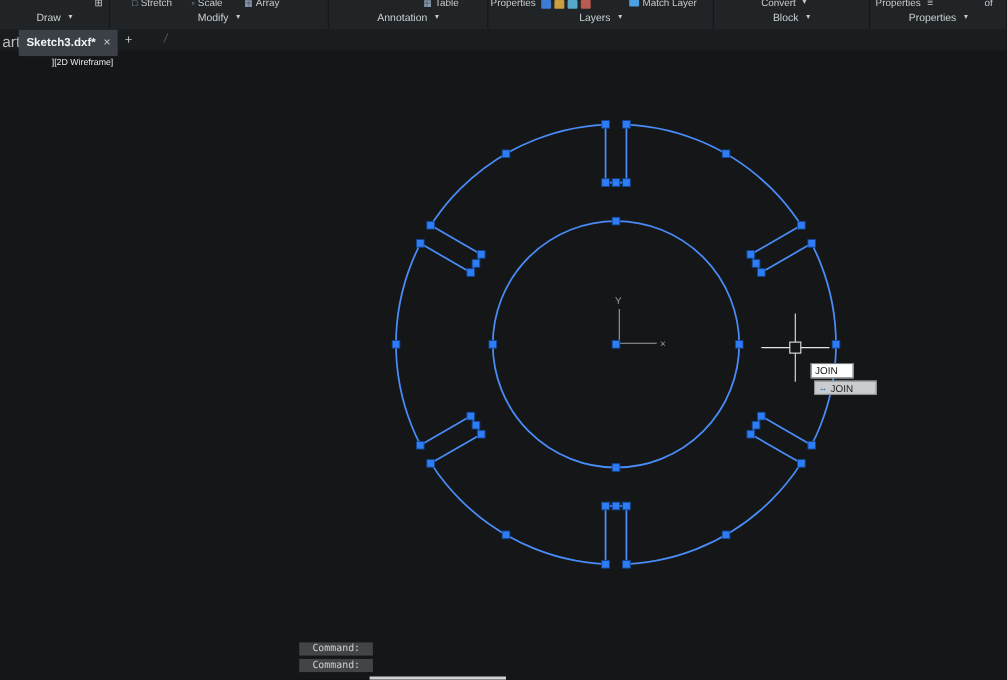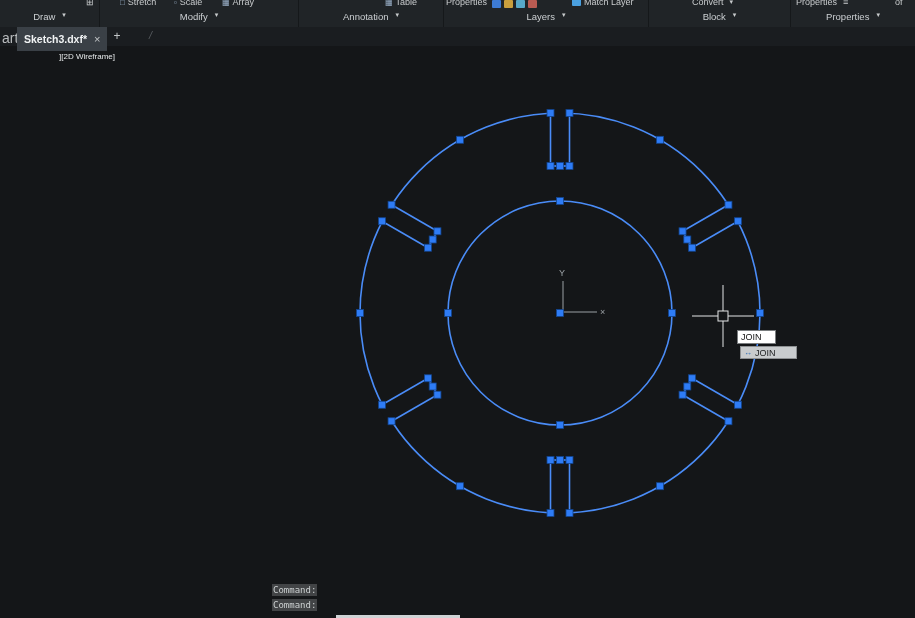--- a/index.html
+++ b/index.html
@@ -20,31 +20,31 @@
   .tabbar{position:absolute;left:0;top:27px;width:915px;height:19px;background:#1a1d20;z-index:5;}
   .parttab{position:absolute;left:2px;top:3px;font-size:14px;color:#b9bcbe;}
   .activetab{position:absolute;left:17px;top:0;height:19px;background:#3a4046;display:flex;align-items:center;gap:7px;padding:12px 7px;font-size:10.5px;font-weight:bold;color:#f1f3f4;}
   .tabclose{font-weight:normal;color:#c3c6c8;font-size:11px;cursor:default;}
   .newtab{position:absolute;left:110px;top:2px;width:14px;height:14px;color:#c3c6c8;font-size:12px;line-height:14px;text-align:center;}
   .tabslash{position:absolute;left:149px;top:2px;color:#585d61;font-size:11px;font-style:italic;}
 
   
   .viewport{position:absolute;left:0;top:46px;width:915px;height:572px;background:#141618;}
   #dwg{position:absolute;left:0;top:0;width:915px;height:618px;z-index:2;pointer-events:none;}
-  .vplabel{position:absolute;left:19px;top:52px;font-size:8px;color:#e6e9ea;z-index:3;padding-left:40px;}
+  .vplabel{position:absolute;left:7px;top:52px;font-size:8px;color:#e6e9ea;z-index:3;padding-left:40px;}
   .ucs{stroke:#9aa0a4;stroke-width:1;}
   .ucst{fill:#9aa0a4;font-size:9px;font-family:"Liberation Sans",sans-serif;}
 
   
   .dyninput{position:absolute;left:737px;top:330px;width:39px;height:14px;background:#ffffff;border:1px solid #7a7d7f;color:#141414;font-size:9px;line-height:12px;padding-left:3px;z-index:4;}
   .dynsuggest{position:absolute;left:740px;top:346px;width:57px;height:13px;background:#c9ccce;border:1px solid #8d9092;color:#1c1e1f;font-size:9px;display:flex;align-items:center;gap:3px;padding:0 3px;z-index:4;}
   .sicon{color:#2f6db4;font-size:8px;}
 
   
-  .cmdline{position:absolute;left:272px;background:#424446;color:#ccd0d1;font-family:"DejaVu Sans Mono",monospace;font-size:9px;padding:1px 1px;z-index:3;}
+  .cmdline{position:absolute;left:272px;background:#424446;color:#ccd0d1;font-family:"DejaVu Sans Mono",monospace;font-size:9px;padding:1px 12px;z-index:3;}
   .cmd1{top:584px;}
   .cmd2{top:599px;}
   .cmdsliver{position:absolute;left:336px;top:615px;width:124px;height:3px;background:#cfd3d5;z-index:3;}
 </style>
 </head>
 <body>
 
 <div class="ribbon">
   <span class="r1item" style="left:86px">⊞</span>
 

